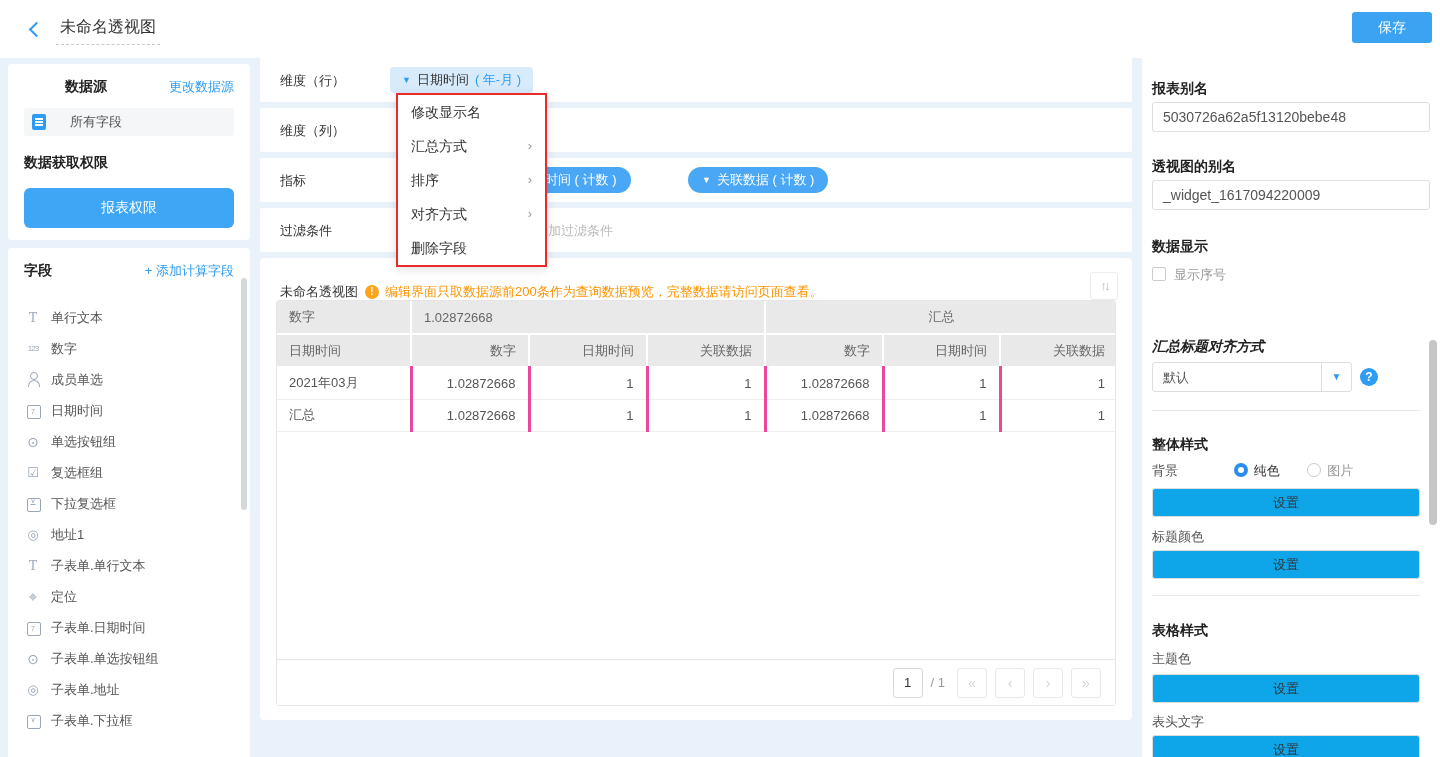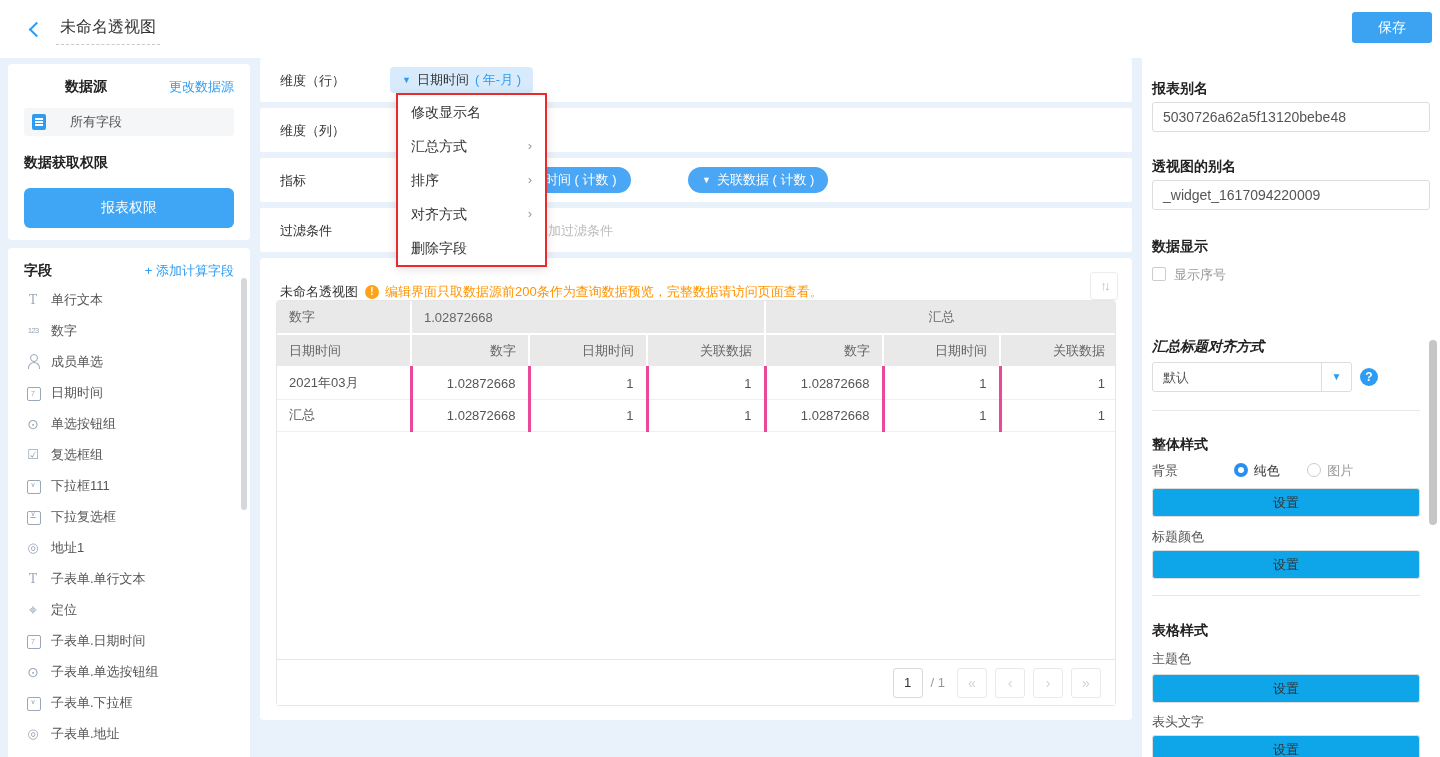--- a/index.html
+++ b/index.html
@@ -31,21 +31,21 @@
     display:flex; align-items:center; padding:0 8px; gap:24px; color:#555; cursor:pointer; }
   .doc-icon { width:14px; height:16px; background:#2e9cf3; border-radius:2px; position:relative; }
   .doc-icon::after { content:""; position:absolute; left:3px; top:4px; width:8px; height:2px;
     background:#fff; box-shadow:0 3px 0 #fff, 0 6px 0 #fff; }
   .perm-title { margin-top:18px; }
   .perm-btn { margin-top:16px; width:100%; height:40px; background:#3ea6f5; color:#fff; border:none;
     border-radius:6px; font-size:14px; cursor:pointer; }
 
   .fields-card { left:8px; top:248px; width:242px; height:634px; padding:14px 0 8px 0; overflow:hidden; }
   .fields-head { display:flex; justify-content:space-between; align-items:center; padding:0 16px; }
-  .field-list { margin-top:4px; }
+  .field-list { margin-top:22px; }
   .field-item { height:31px; display:flex; align-items:center; gap:9px; padding:0 16px; color:#555; cursor:pointer; }
   .fi { display:inline-flex; width:18px; height:16px; justify-content:center; align-items:center;
     color:#9aa7b8; font-size:13px; position:relative; flex:none; }
   .fi-text::before { content:"T"; font-family:"DejaVu Serif","Liberation Serif",serif; font-size:12px; }
   .fi-num::before { content:"123"; font-size:8px; letter-spacing:-1px; }
   .fi-person::before { content:""; position:absolute; top:0; left:6px; width:6px; height:6px;
     border:1px solid #9aa7b8; border-radius:50%; }
   .fi-person::after { content:""; position:absolute; top:8px; left:4px; width:10px; height:6px;
     border:1px solid #9aa7b8; border-bottom:none; border-radius:6px 6px 0 0; }
   .fi-cal::before { content:""; position:absolute; top:2px; left:3px; width:12px; height:12px;
@@ -184,24 +184,20 @@
       </div>
     <div class="field-item">
         <span class="fi fi-radio"></span>
         <span>单选按钮组</span>
       </div>
     <div class="field-item">
         <span class="fi fi-check"></span>
         <span>复选框组</span>
       </div>
     <div class="field-item">
-        <span class="fi fi-drop"></span>
-        <span>下拉框111</span>
-      </div>
-    <div class="field-item">
         <span class="fi fi-dropm"></span>
         <span>下拉复选框</span>
       </div>
     <div class="field-item">
         <span class="fi fi-loc"></span>
         <span>地址1</span>
       </div>
     <div class="field-item">
         <span class="fi fi-text"></span>
         <span>子表单.单行文本</span>
@@ -212,26 +208,26 @@
       </div>
     <div class="field-item">
         <span class="fi fi-cal"></span>
         <span>子表单.日期时间</span>
       </div>
     <div class="field-item">
         <span class="fi fi-radio"></span>
         <span>子表单.单选按钮组</span>
       </div>
     <div class="field-item">
+        <span class="fi fi-loc"></span>
+        <span>子表单.地址</span>
+      </div>
+    <div class="field-item">
         <span class="fi fi-drop"></span>
         <span>子表单.下拉框</span>
-      </div>
-    <div class="field-item">
-        <span class="fi fi-loc"></span>
-        <span>子表单.地址</span>
       </div>
   </div>
   <div class="vthumb" style="right:3px; top:30px; width:6px; height:232px;"></div>
 </div>
 
 <div class="cfg-row" style="top:58px;">
   <span class="cfg-label">维度（行）</span>
   <span class="chip-light">
     <span class="arr">▼</span>
     <span>日期时间</span>

